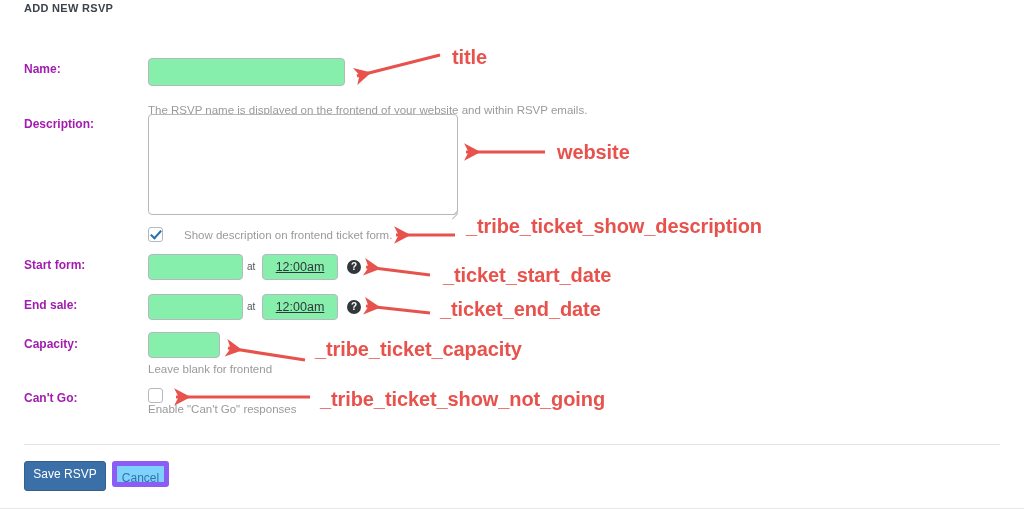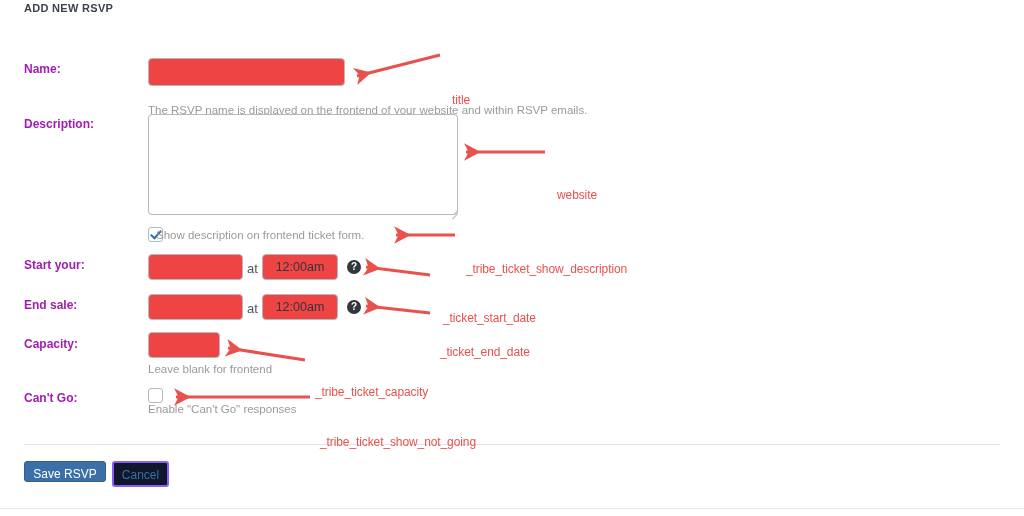--- a/index.html
+++ b/index.html
@@ -34,28 +34,29 @@
     left: 24px;
     font-size: 12px;
     font-weight: bold;
     color: #a21caf;
     white-space: nowrap;
   }
 
   .txt-input {
     position: absolute;
     box-sizing: border-box;
-    background: #ef4444;
+    background: #86efac;
     border: 1px solid #b4b9be;
     border-radius: 4px;
     font-family: "Liberation Sans", sans-serif;
     font-size: 12px;
     color: #32373c;
     padding: 0 6px;
     outline: none;
+    text-decoration: underline;
   }
 
   .txt-area {
     position: absolute;
     box-sizing: border-box;
     background: #ffffff;
     border: 1px solid #b4b9be;
     border-radius: 4px;
     font-family: "Liberation Sans", sans-serif;
     font-size: 12px;
@@ -111,21 +112,21 @@
   .cbox-label {
     position: absolute;
     font-size: 11.5px;
     color: #9a9a9a;
     white-space: nowrap;
   }
 
   
   .at-word {
     position: absolute;
-    font-size: 13px;
+    font-size: 10px;
     color: #50575e;
   }
 
   
   .help-icon {
     position: absolute;
     width: 14px;
     height: 14px;
     border-radius: 50%;
     background: #32373c;
@@ -159,34 +160,33 @@
     text-align: center;
     white-space: nowrap;
     cursor: pointer;
   }
   .btn-primary {
     background: #3a6fa8;
     border: 1px solid #33608f;
     color: #ffffff;
   }
   .btn-secondary {
-    background: #0f172a;
-    border: 2px solid #8b5cf6;
+    background: #7dd3fc;
+    border: 5px solid #8b5cf6;
     color: #3a6fa8;
   }
 
   
   .anno-text {
     position: absolute;
     color: #e8524c;
-    font-weight: normal;
-    font-size: 12px;
+    font-weight: bold;
+    font-size: 20px;
     white-space: nowrap;
     letter-spacing: -0.1px;
-    margin-top: 47px;
   }
   .anno-svg {
     position: absolute;
     left: 0;
     top: 0;
     width: 1024px;
     height: 516px;
     pointer-events: none;
   }
 </style>
@@ -200,23 +200,23 @@
 <div class="help-text" style="left:148px; top:90px;margin-top:14px;">The RSVP name is displayed on the frontend of your website and within RSVP emails.</div>
 
 <div class="row-label" style="top:117px;text-align:center;">Description:</div>
 <textarea class="txt-area" style="left: 148px; top: 114px; width: 310px; height: 101px;" placeholder="" value=""></textarea>
 <div class="resize-grip" style="left:449px; top:206px;">
   <i style="top:7px; width:8px;"></i>
   <i style="top:4px; width:5px;"></i>
 </div>
 
 <div class="cbox checked" style="left:148px; top:227px;"></div>
-<div class="cbox-label" style="left:156px; top:229px;">Show description on frontend ticket form.</div>
-
-<div class="row-label" style="top:258px;">Start your:</div>
+<div class="cbox-label" style="left:184px; top:229px;">Show description on frontend ticket form.</div>
+
+<div class="row-label" style="top:258px;">Start form:</div>
 <input class="txt-input" style="left: 148px; top: 254px; width: 95px; height: 26px;" value="">
 <div class="at-word" style="left:247px; top:261px;">at</div>
 <input class="txt-input" style="left: 262px; top: 254px; width: 76px; height: 26px; text-align: center; font-size: 12.5px;" value="12:00am">
 <div class="help-icon" style="left:347px; top:260px;">?</div>
 
 <div class="row-label" style="top:298px;text-align:center;">End sale:</div>
 <input class="txt-input" style="left: 148px; top: 294px; width: 95px; height: 26px;" value="">
 <div class="at-word" style="left:247px; top:301px;">at</div>
 <input class="txt-input" style="left: 262px; top: 294px; width: 76px; height: 26px; text-align: center; font-size: 12.5px;" value="12:00am">
 <div class="help-icon" style="left:347px; top:300px;">?</div>
@@ -225,21 +225,21 @@
 <input class="txt-input" style="left: 148px; top: 332px; width: 72px; height: 26px;" value="">
 <div class="help-text" style="left:148px; top:363px;">Leave blank for frontend</div>
 
 <div class="row-label" style="top:391px;">Can't Go:</div>
 <div class="cbox" style="left:148px; top:388px;"></div>
 <div class="cbox-label" style="left:148px; top:403px;">Enable "Can't Go" responses</div>
 
 <div class="divider" style="top:444px; width:976px;"></div>
 <div class="divider bottom" style="top:508px; width:1024px;"></div>
 
-<div class="btn btn-primary" style="left:24px; top:461px; width:82px; height:21px; line-height:24px;">Save RSVP</div>
+<div class="btn btn-primary" style="left:24px; top:461px; width:82px; height:30px; line-height:24px;">Save RSVP</div>
 <div class="btn btn-secondary" style="left:112px; top:461px; width:57px; height:26px; line-height:24px;">Cancel</div>
 
 <svg class="anno-svg" viewBox="0 0 1024 516">
   <defs>
     <marker id="arrowhead" markerWidth="5.5" markerHeight="5.5" refX="4.6" refY="2.75" orient="auto">
       <path d="M5.2,0 L0,2.75 L5.2,5.5 L3.8,2.75 Z" fill="#e8524c"></path>
     </marker>
   </defs>
 
   <path d="M440,55 L357,76" stroke="#e8524c" stroke-width="3.2" fill="none" marker-end="url(#arrowhead)"></path>

